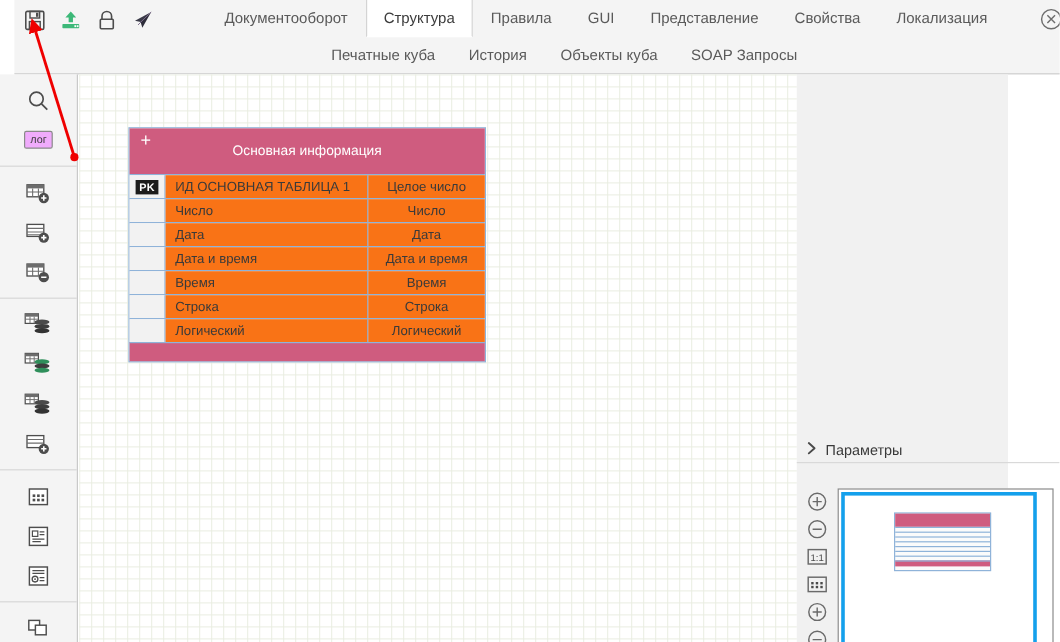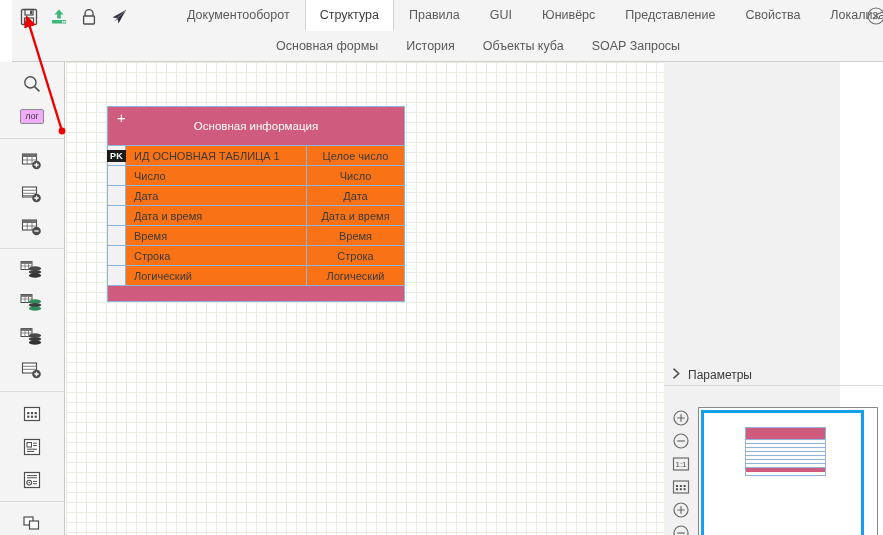--- a/index.html
+++ b/index.html
@@ -86,21 +86,21 @@
     color:#ffffff;font-size:11.5px;
   }
   #entity-plus{
     position:absolute;left:9px;top:3px;color:#ffffff;font-size:15px;line-height:15px;
     cursor:pointer;font-weight:400;
   }
   .erow{
     display:flex;height:20px;border-top:1px solid #8fb3d9;box-sizing:border-box;
   }
   .ekey{
-    width:18px;border-right:1px solid #8fb3d9;box-sizing:border-box;
+    width:30px;border-right:1px solid #8fb3d9;box-sizing:border-box;
     display:flex;align-items:center;justify-content:center;background:#f2f2f2;
   }
   .pkbadge{
     background:#1c1c1c;color:#ffffff;font-size:9px;font-weight:bold;
     padding:1px 3px;line-height:10px;letter-spacing:.3px;
   }
   .ename{
     flex:1;background:#f97316;display:flex;align-items:center;
     padding-left:8px;font-size:11px;color:#3a3a3a;box-sizing:border-box;
     border-right:1px solid #8fb3d9;
@@ -197,28 +197,27 @@
         <path d="M16 2 L5 12.8" stroke="#7a6a8a" stroke-width="0.8" fill="none"></path>
       </svg>
     </div>
   </div>
 
   <div id="menu-row1">
     <div class="mitem">Документооборот</div>
     <div class="mitem active">Структура</div>
     <div class="mitem">Правила</div>
     <div class="mitem">GUI</div>
-    <div class="mitem">Юнивёрс</div>
     <div class="mitem">Представление</div>
     <div class="mitem">Свойства</div>
     <div class="mitem">Локализация</div>
   </div>
 
   <div id="menu-row2">
-    <div class="mitem2">Основная формы</div>
+    <div class="mitem2">Печатные куба</div>
     <div class="mitem2">История</div>
     <div class="mitem2">Объекты куба</div>
     <div class="mitem2">SOAP Запросы</div>
   </div>
 
   <div id="close-btn">
     <svg width="20" height="20" viewBox="0 0 20 20">
       <circle cx="10" cy="10" r="8" fill="none" stroke="#6d6d6d" stroke-width="1.2"></circle>
       <path d="M6.8 6.8 L13.2 13.2 M13.2 6.8 L6.8 13.2" stroke="#6d6d6d" stroke-width="1.2"></path>
     </svg>

